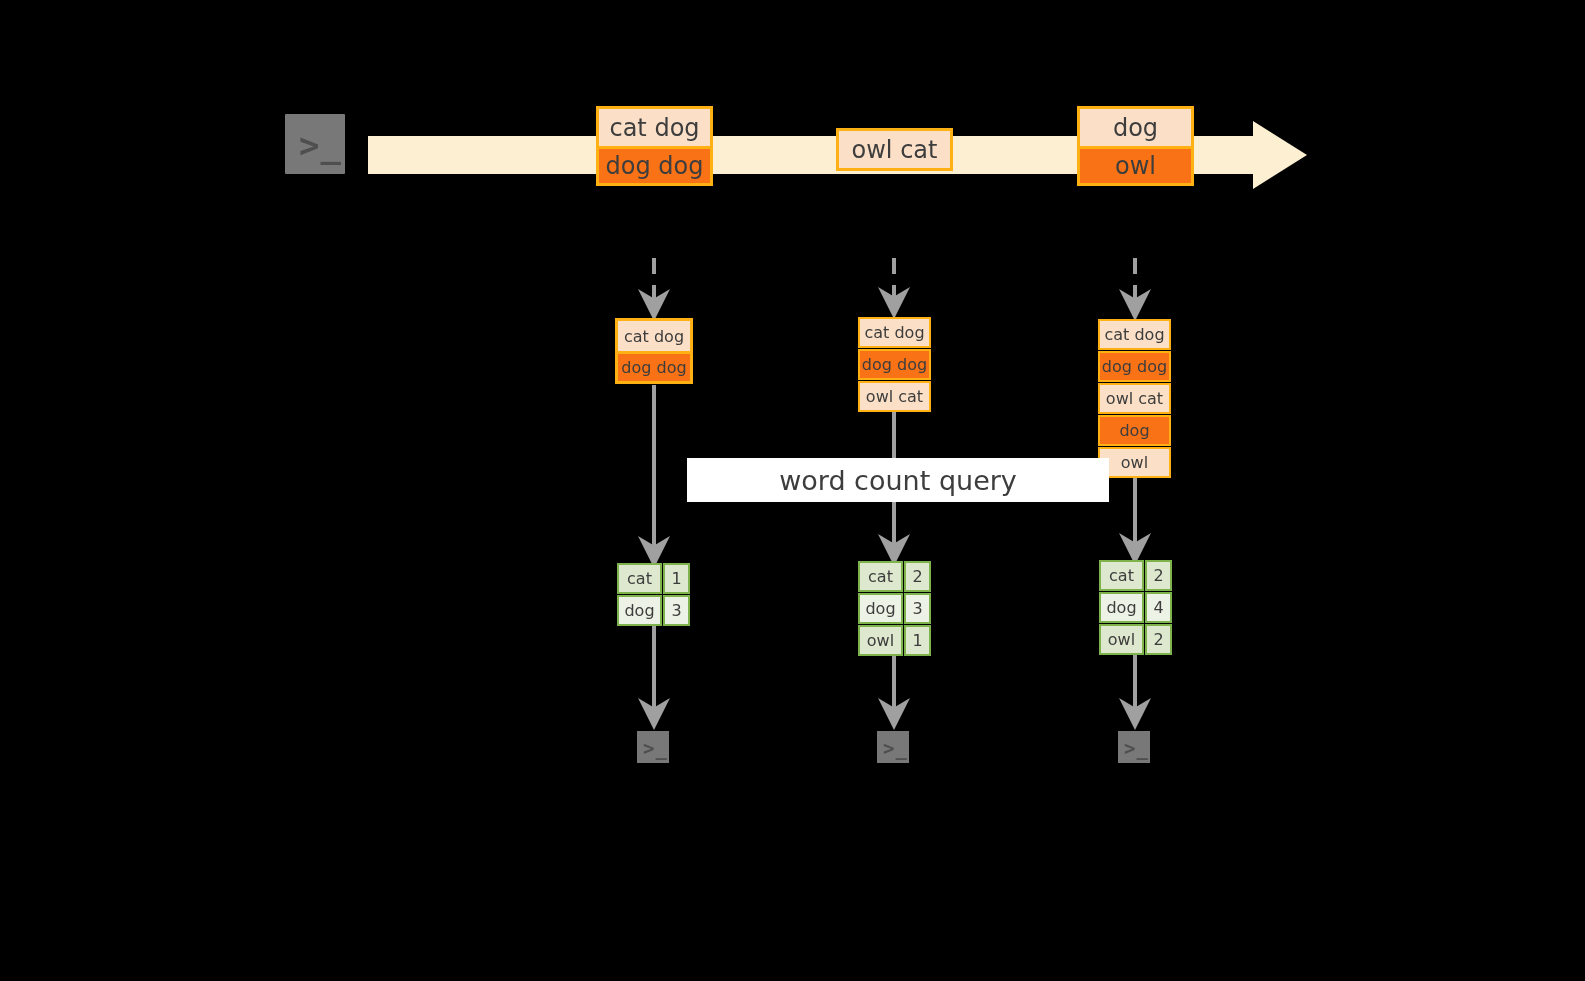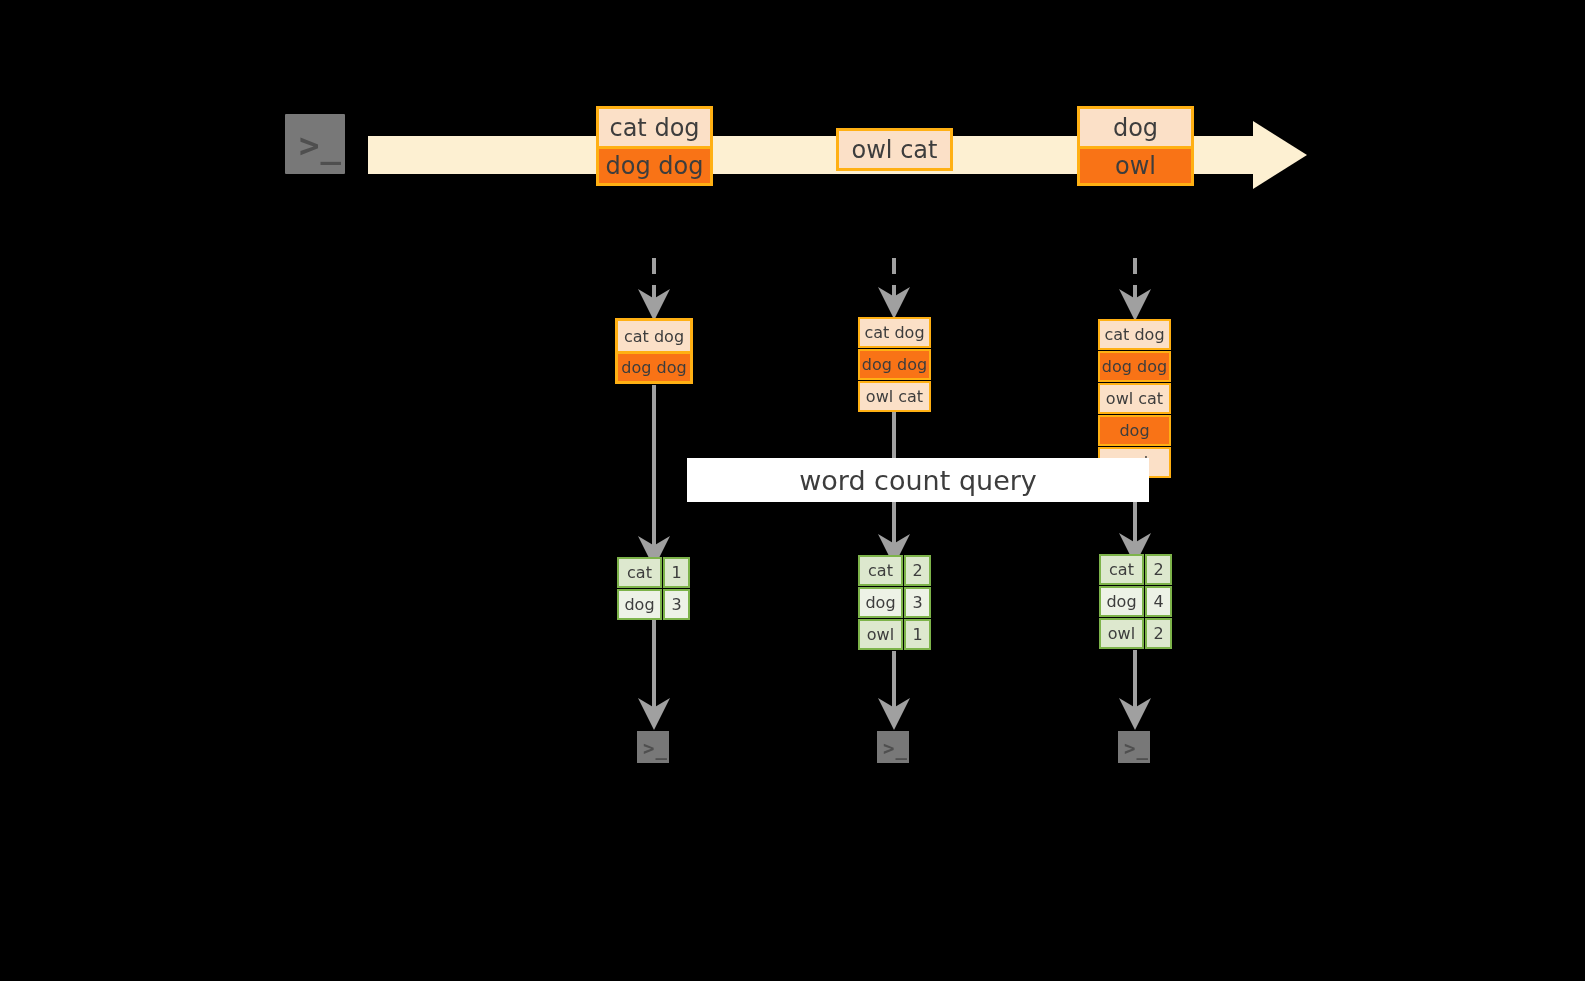--- a/index.html
+++ b/index.html
@@ -104,41 +104,42 @@
   .rec-stack.separated .rec-row {
     border: 2px solid #FFB013;
     margin-bottom: -0px;
   }
   .rec-stack.separated .rec-row + .rec-row { margin-top: 1px; }
 
   
   .kv-table {
     position: absolute;
     box-sizing: border-box;
+    margin-top: 6px;
   }
   .kv-row { display: flex; }
   .kv-cell {
     box-sizing: border-box;
     border: 2px solid #7DB34A;
     display: flex;
     align-items: center;
     justify-content: center;
     color: #3d3d3d;
     background: #DDE8CE;
   }
   .kv-cell.light { background: #EDF2E6; }
   .kv-row + .kv-row .kv-cell { margin-top: 1px; }
   .kv-cell + .kv-cell { margin-left: 1px; }
 
   
   #query-label {
     position: absolute;
     left: 687px;
     top: 458px;
-    width: 462px;
+    width: 422px;
     height: 44px;
     background: #FFFFFF;
     color: #3d3d3d;
     display: flex;
     align-items: center;
     justify-content: center;
     font-size: 27px;
     white-space: nowrap;
   }
 </style>

